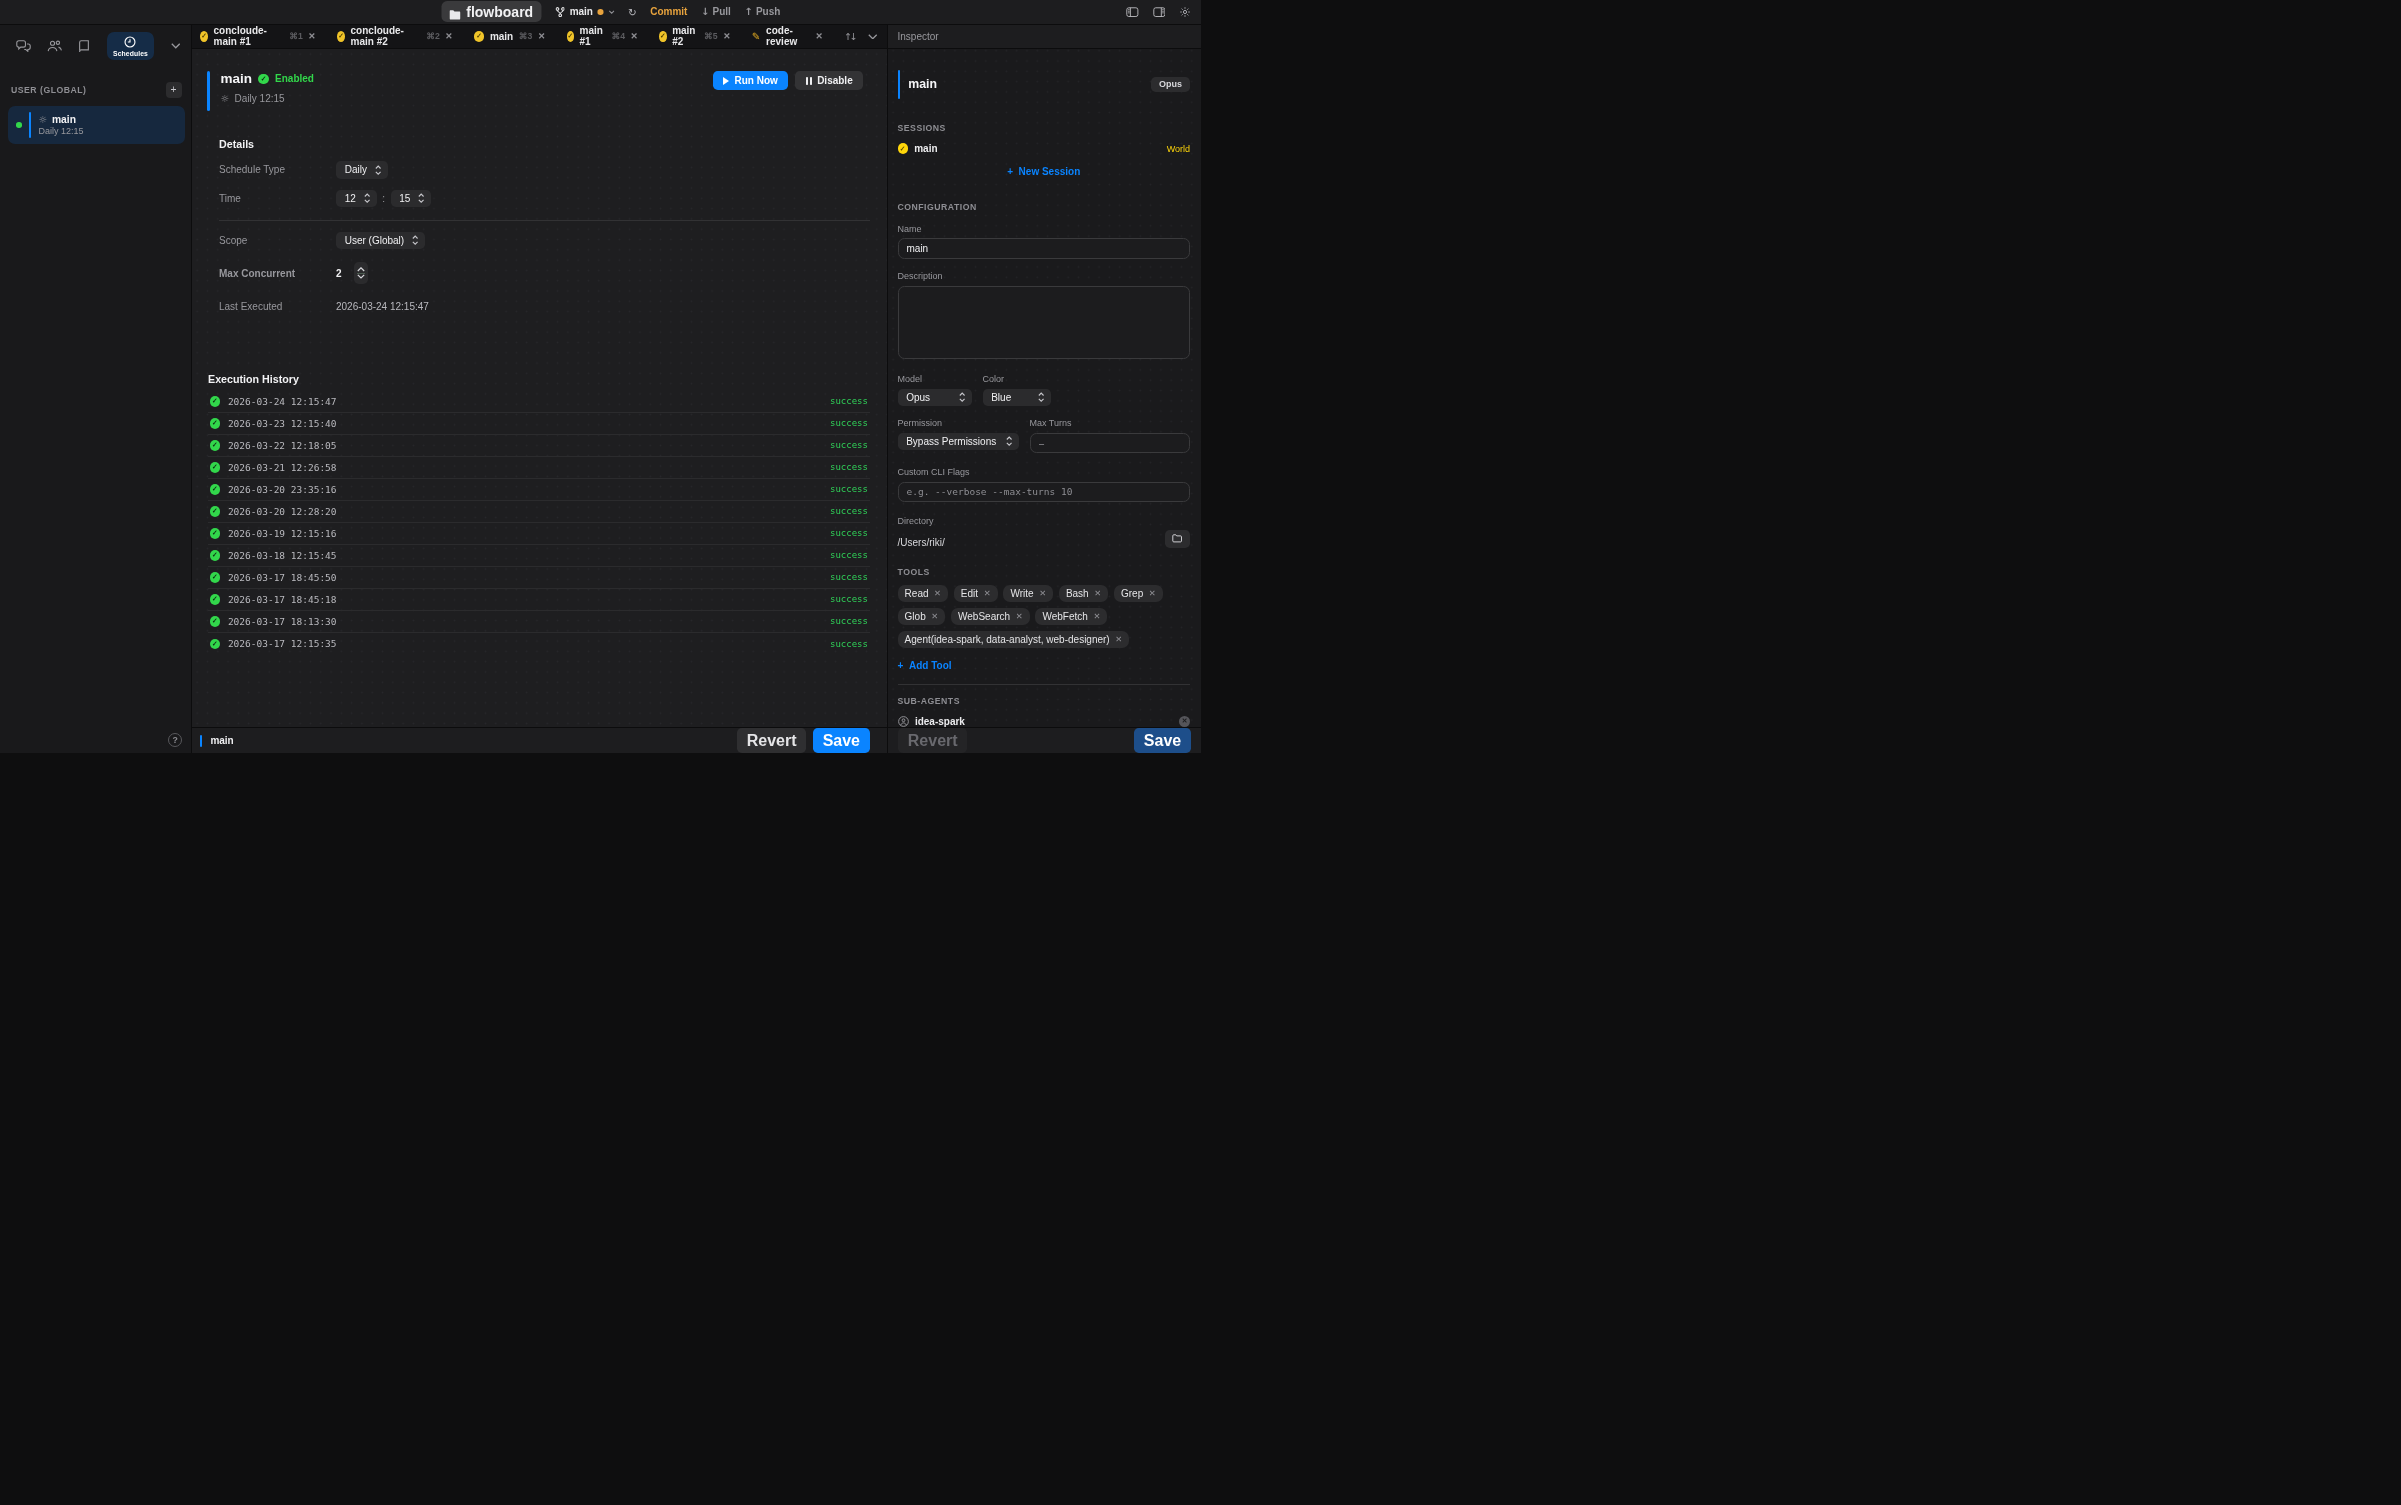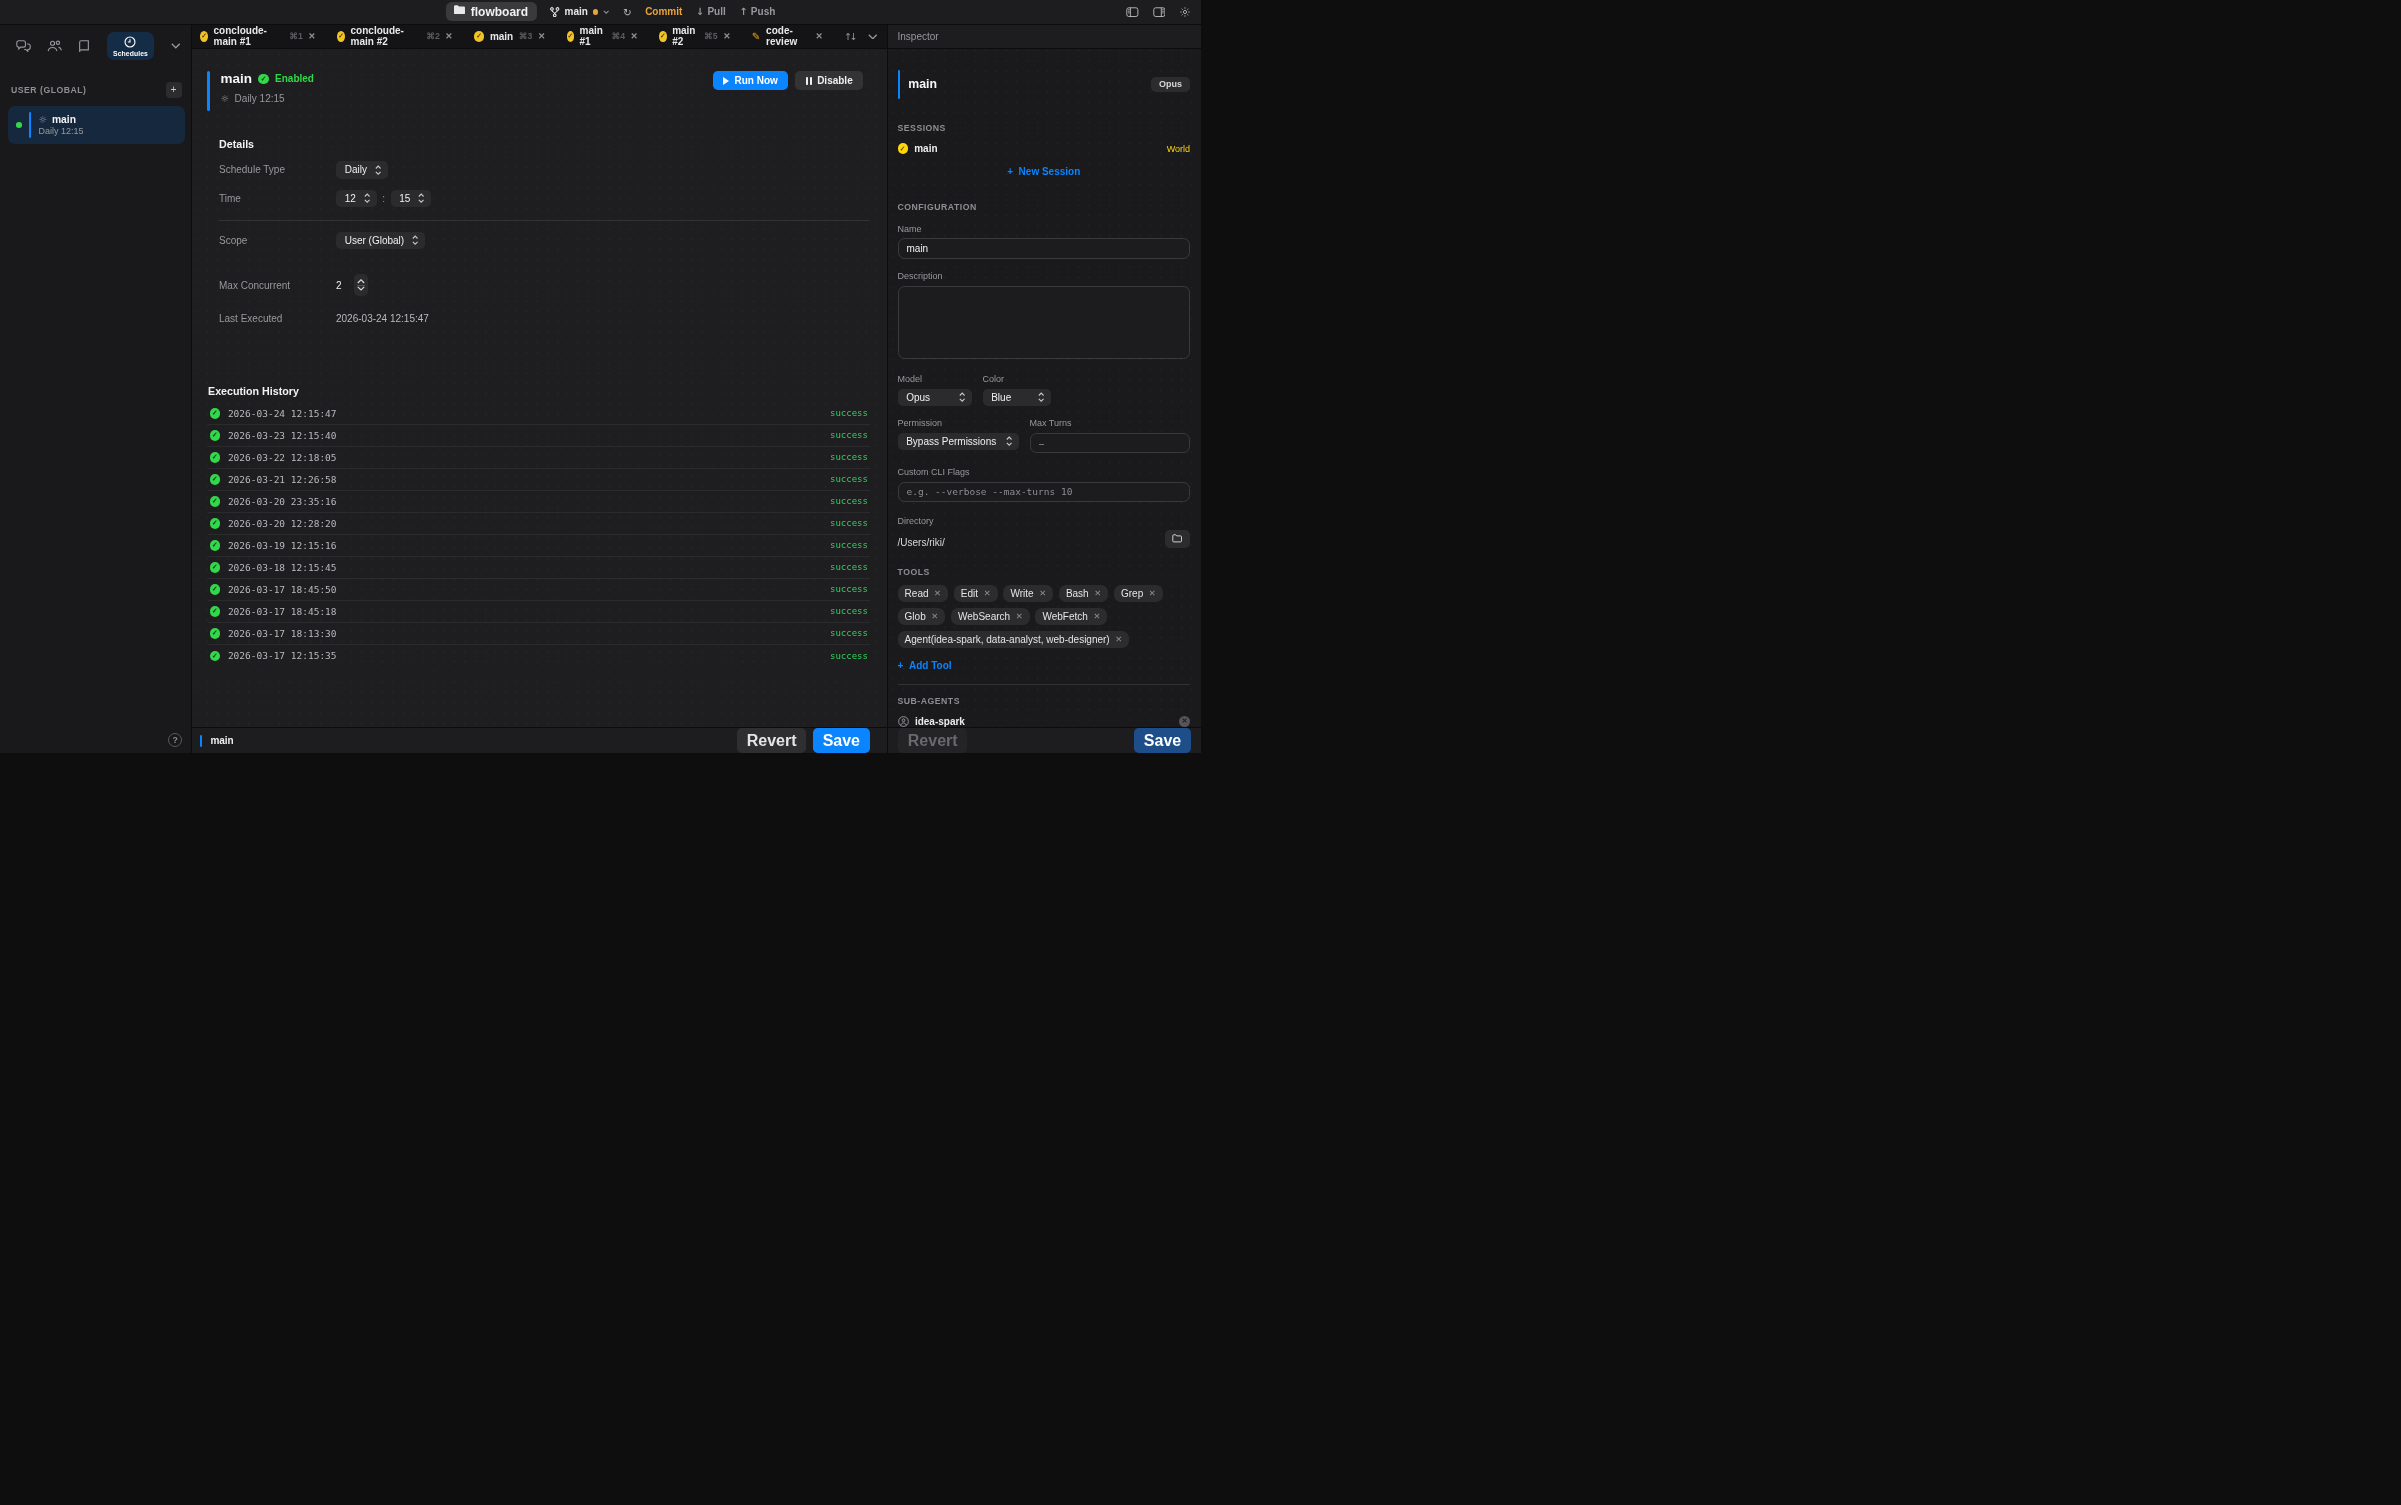--- a/index.html
+++ b/index.html
@@ -5,22 +5,22 @@
   * { margin:0; padding:0; box-sizing:border-box; }
   html,body { background:#0e0e0f; }
   body { font-family:"Liberation Sans", sans-serif; -webkit-font-smoothing:antialiased; }
   #app { position:relative; width:1201px; height:753px; background:#1c1c1e; overflow:hidden;
          display:grid; grid-template-rows:24.6px 1fr; color:#e5e5e7; }
 
   
   .titlebar { position:relative; background:#1d1d1f; border-bottom:0.8px solid #0c0c0d; }
   .tb-center { position:absolute; left:50%; top:0; transform:translateX(-47%); height:100%;
                display:flex; align-items:center; gap:13.5px; white-space:nowrap; }
-  .proj-pill { display:flex; align-items:flex-start; gap:5.6px; background:#3a3a3c; border-radius:5.6px;
-               padding:2.4px 8.7px; font-size:12px; font-weight:700; color:#f2f2f4; }
+  .proj-pill { display:flex; align-items:flex-end; gap:5.6px; background:#3a3a3c; border-radius:5.6px;
+               padding:2.4px 8.7px; font-size:14px; font-weight:700; color:#f2f2f4; }
   .branch { display:flex; align-items:center; gap:4.8px; font-size:10px; font-weight:700; color:#e8e8ea; }
   .dot-mod { width:5.6px; height:5.6px; border-radius:50%; background:#e8a33d; }
   .tb-dim { color:#98989d; font-size:10px; font-weight:600; display:flex; align-items:center; gap:3.2px; }
   .tb-commit { font-size:10px; font-weight:700; }
   .tb-right { position:absolute; right:10.3px; top:0; height:100%; display:flex; align-items:center; gap:13.5px; color:#b6b6bb; }
   svg.ic { display:block; }
 
   
   #lower { display:grid; grid-template-columns:192px 1fr 314px; overflow:hidden; }
 
@@ -409,21 +409,21 @@
             <span class="ctl-line">
               <span class="select">
                 <span>User (Global)</span>
                 <svg class="ic" width="6.4" height="10.3" viewBox="0 0 8 13" fill="none" stroke="#c7c7cc" stroke-width="1.4">
                     <path d="M1 4.4L4 1.4l3 3M1 8.6l3 3 3-3"></path>
                   </svg>
               </span>
             </span>
           </div>
 
-          <div class="drow" style="margin-top:25px;">
+          <div class="drow" style="margin-top:13px;font-weight:bold;">
             <span class="dlabel">Max Concurrent</span>
             <span class="ctl-line">
               <span class="dval" style="color:#f0f0f2;">2</span>
               <span class="stepper">
                 <svg class="ic" width="8" height="4.8" viewBox="0 0 10 6" fill="none" stroke="#d8d8dc" stroke-width="1.5">
                     <path d="M1 5l4-4 4 4"></path>
                   </svg>
                 <span class="sep"></span>
                 <svg class="ic" width="8" height="4.8" viewBox="0 0 10 6" fill="none" stroke="#d8d8dc" stroke-width="1.5">
                     <path d="M1 1l4 4 4-4"></path>

